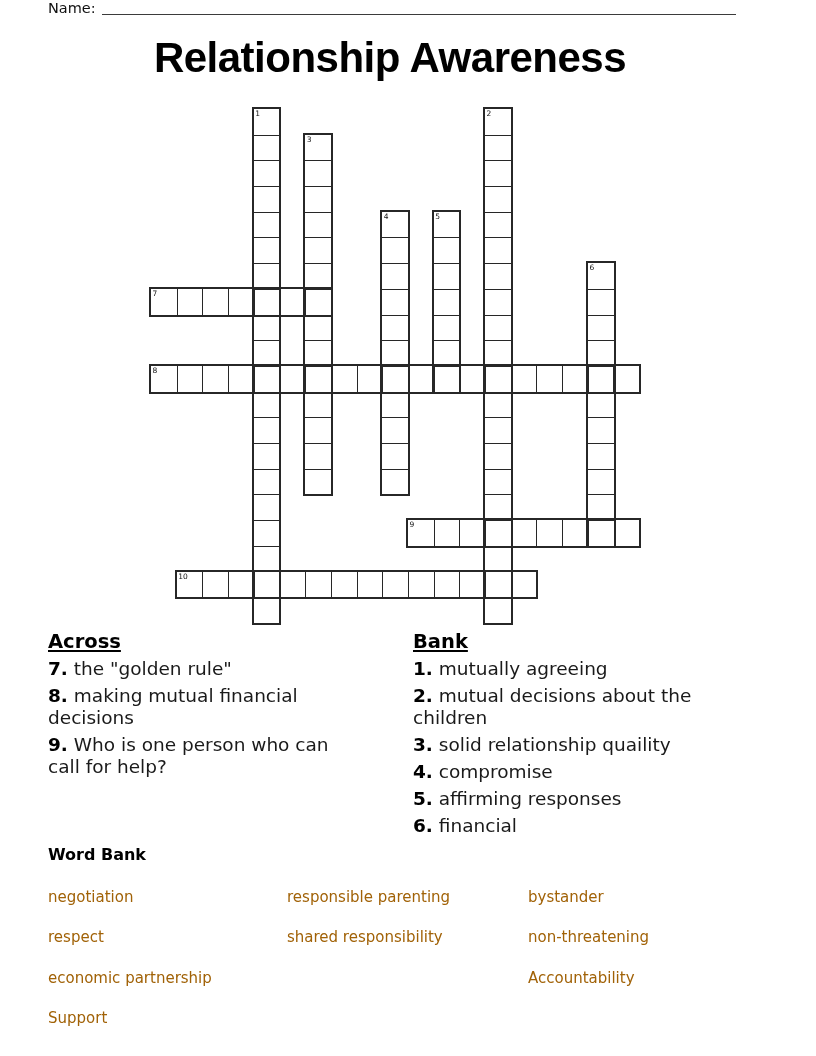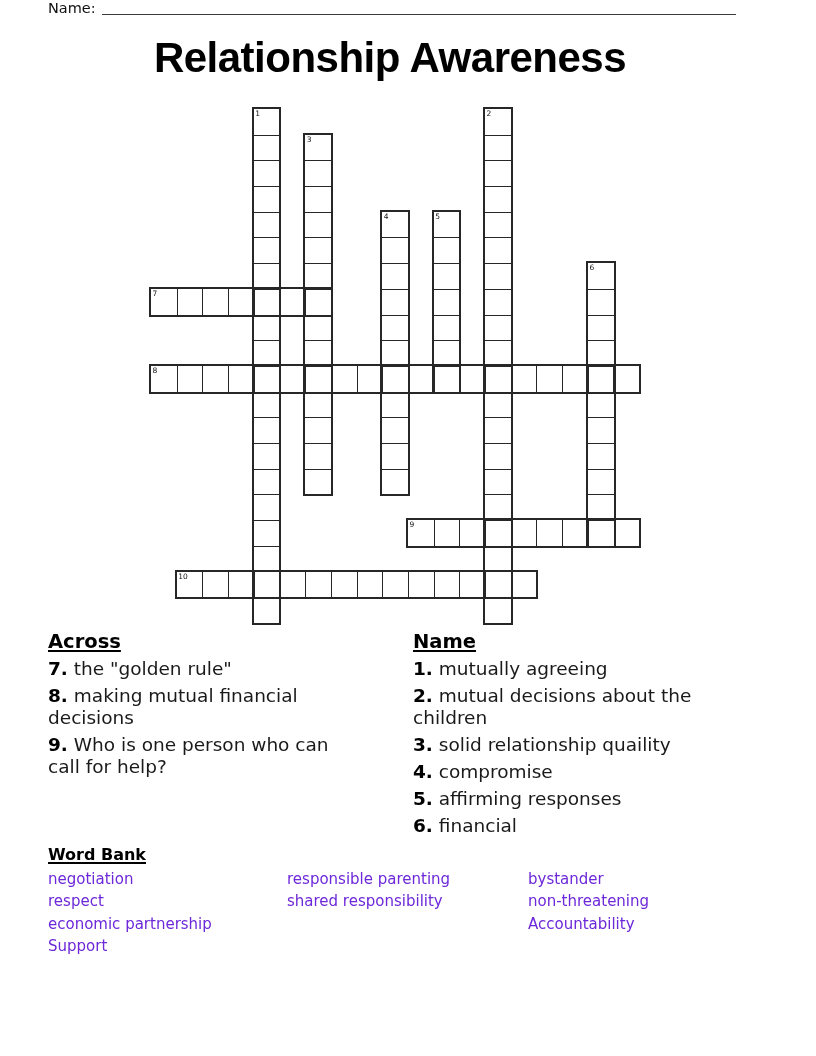--- a/index.html
+++ b/index.html
@@ -28,26 +28,26 @@
   .clues-across { position:absolute; left:48px;  top:630px; width:358px; }
   .clues-down   { position:absolute; left:413px; top:630px; width:372px; }
   .clue-heading { margin:0; font-size:19.5px; font-weight:bold; line-height:23px;
                   text-decoration:underline; text-decoration-thickness:1.5px; text-underline-offset:2px; color:#000; }
   .clue { margin-top:5px; font-size:18.5px; line-height:22px; color:#1a1a1a; }
   .clue b { font-weight:bold; color:#000; }
   .clue .txt { white-space:pre-line; }
   
   .wordbank { position:absolute; left:48px; top:845px; width:720px; height:130px; }
   .wb-heading { margin:0; font-size:16px; font-weight:bold; line-height:19px;
-                text-decoration:underline; text-decoration-thickness:1.5px; text-underline-offset:2px; color:#000; }
+                text-decoration-thickness:1.5px; text-underline-offset:2px; color:#000; }
   .wb-col { position:absolute; top:23px; }
   .wb-col-0 { left:0; }
   .wb-col-1 { left:239px; }
   .wb-col-2 { left:480px; }
-  .wb-item { font-size:15px; line-height:22.4px; color:#6d28d9; }
+  .wb-item { font-size:15px; line-height:22.4px; color:#a16207;margin-top:18px; }
 </style>
 </head>
 <body>
 
 <div class="page">
 
   <span class="name-label">Name:</span>
   <div class="name-line"></div>
 
   <div class="title">Relationship Awareness</div>
@@ -232,21 +232,21 @@
     <div id="across-list">
         <div class="clue"><b>7.</b><span class="txt"> the "golden rule"</span></div>
         <div class="clue"><b>8.</b><span class="txt"> making mutual financial
 decisions</span></div>
         <div class="clue"><b>9.</b><span class="txt"> Who is one person who can
 call for help?</span></div>
       </div>
   </div>
 
   <div class="clues-down">
-    <h2 class="clue-heading">Name</h2>
+    <h2 class="clue-heading">Bank</h2>
     <div id="down-list">
         <div class="clue"><b>1.</b><span class="txt"> mutually agreeing</span></div>
         <div class="clue"><b>2.</b><span class="txt"> mutual decisions about the
 children</span></div>
         <div class="clue"><b>3.</b><span class="txt"> solid relationship quaility</span></div>
         <div class="clue"><b>4.</b><span class="txt"> compromise</span></div>
         <div class="clue"><b>5.</b><span class="txt"> affirming responses</span></div>
         <div class="clue"><b>6.</b><span class="txt"> financial</span></div>
       </div>
   </div>

